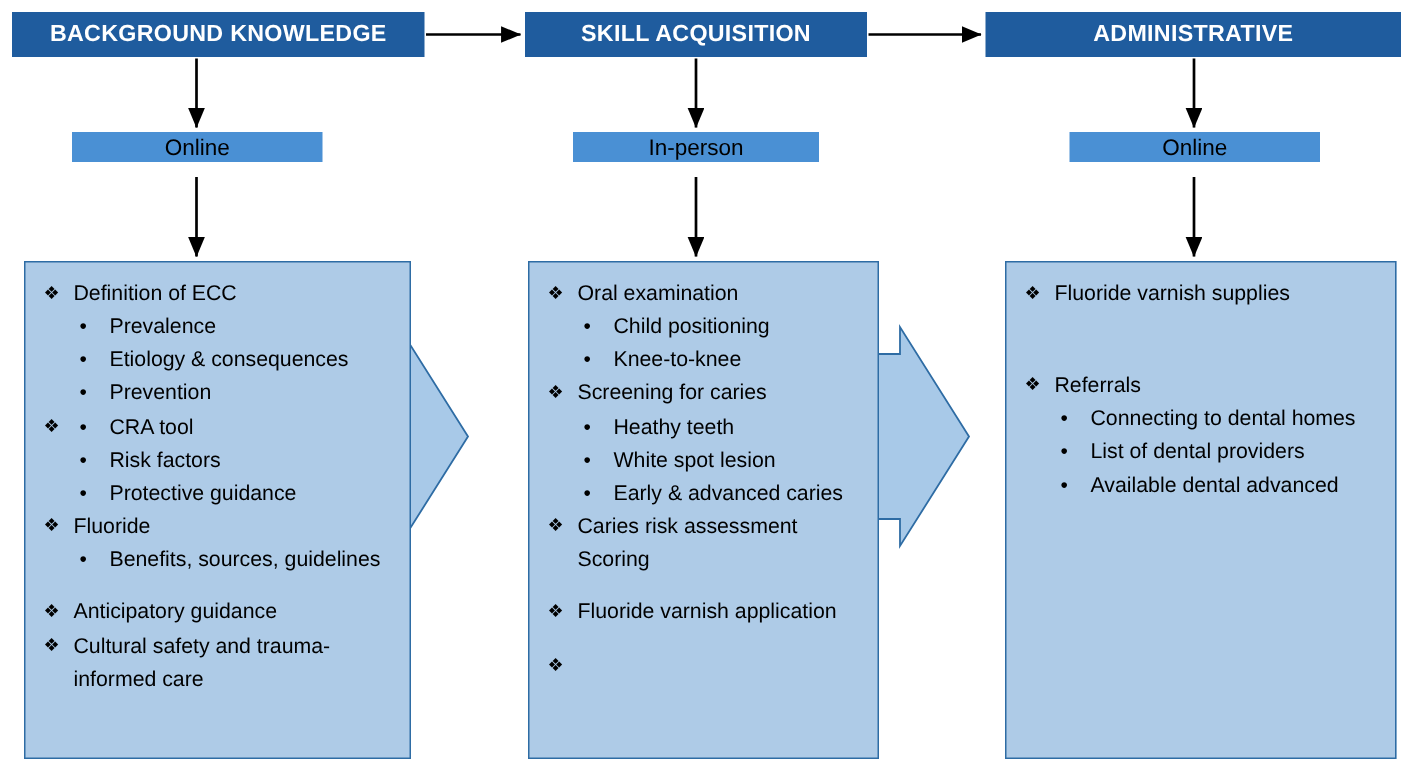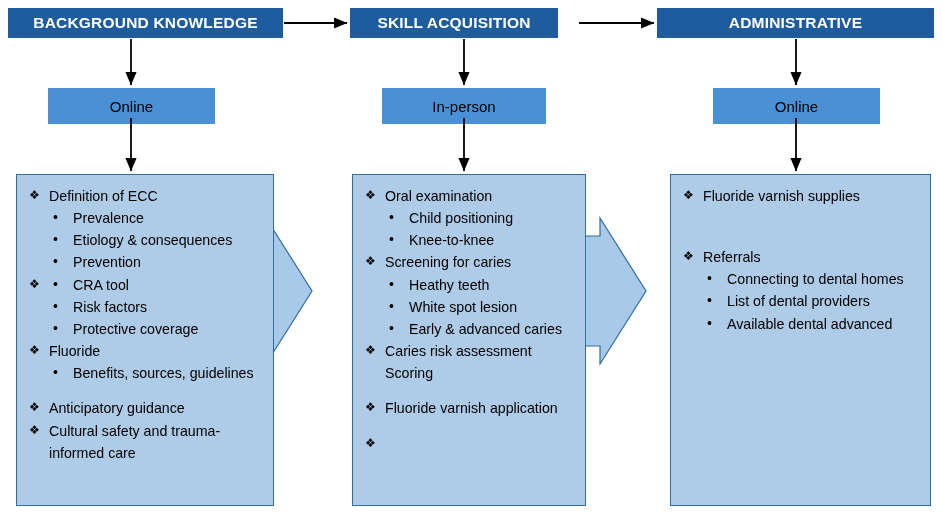--- a/index.html
+++ b/index.html
@@ -36,21 +36,21 @@
   }
 
   
   .mode-box {
     background: #4a90d4;
     color: #000000;
     font-size: 15px;
     display: flex;
     align-items: center;
     justify-content: center;
-    height: 36px;
+    height: 20px;
     box-sizing: border-box;
   }
 
   
   .content-box {
     background: #aecbe7;
     border: 1px solid #2e6ca4;
     box-sizing: border-box;
     padding: 10px 8px 8px 10px;
     overflow: hidden;
@@ -130,33 +130,33 @@
         <li class="b1"><span class="b1marker">❖</span><span>Definition of ECC</span></li>
         <ul class="lvl2">
           <li class="b2"><span class="b2marker">•</span><span>Prevalence</span></li>
           <li class="b2"><span class="b2marker">•</span><span>Etiology &amp; consequences</span></li>
           <li class="b2"><span class="b2marker">•</span><span>Prevention</span></li>
         </ul>
         <li class="b1"><span class="b1marker">❖</span></li>
         <ul class="lvl2">
           <li class="b2"><span class="b2marker">•</span><span>CRA tool</span></li>
           <li class="b2"><span class="b2marker">•</span><span>Risk factors</span></li>
-          <li class="b2"><span class="b2marker">•</span><span>Protective coverage</span></li>
+          <li class="b2"><span class="b2marker">•</span><span>Protective guidance</span></li>
         </ul>
         <li class="b1"><span class="b1marker">❖</span><span>Fluoride</span></li>
         <ul class="lvl2">
           <li class="b2"><span class="b2marker">•</span><span>Benefits, sources, guidelines</span></li>
         </ul>
         <li class="spacer"></li>
         <li class="b1"><span class="b1marker">❖</span><span>Anticipatory guidance</span></li>
         <li class="b1"><span class="b1marker">❖</span><span>Cultural safety and trauma-informed care</span></li>
       </ul>
   </div>
 
-  <div class="abs header-box" style="left:350px; top:8px; width:208px;">
+  <div class="abs header-box" style="left:350px; top:8px; width:228px;">
     <span>SKILL ACQUISITION</span>
   </div>
 
   <div class="abs mode-box" style="left:382px; top:88px; width:164px;">
     <span>In-person</span>
   </div>
 
   <div class="abs content-box" style="left:352px; top:174px; width:234px; height:332px;">
     <ul class="lvl1">
         <li class="b1"><span class="b1marker">❖</span><span>Oral examination</span></li>

